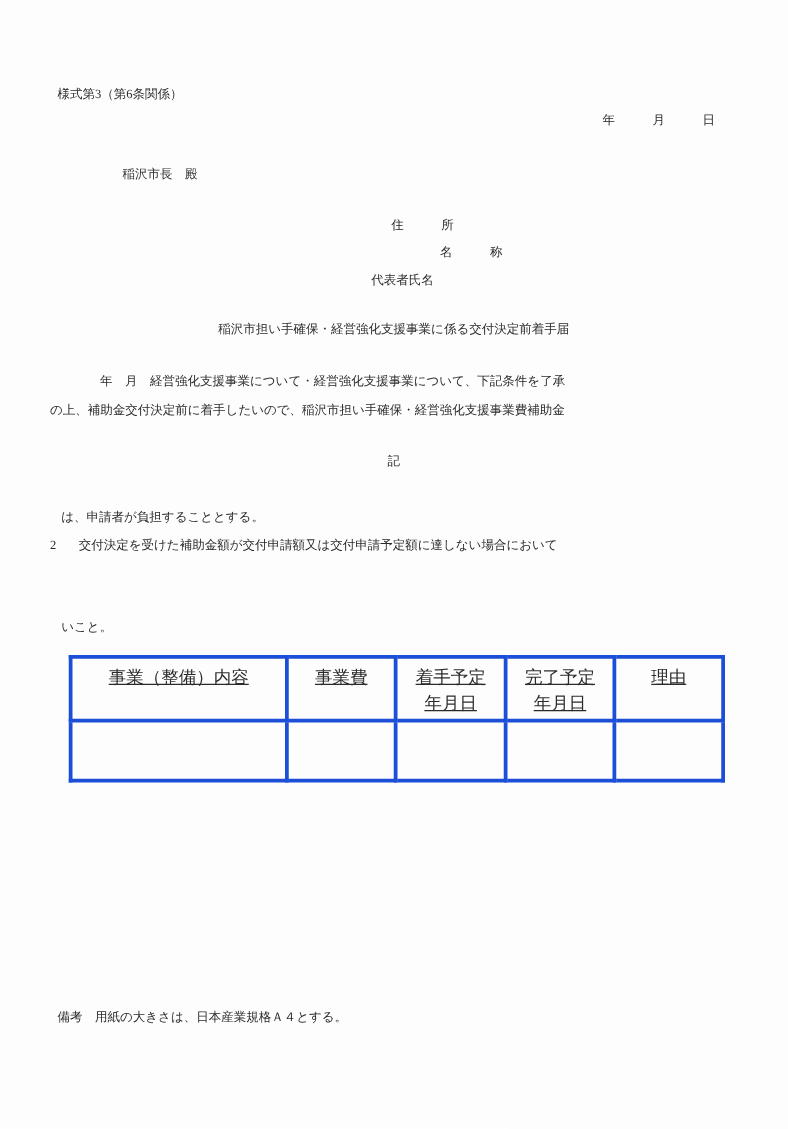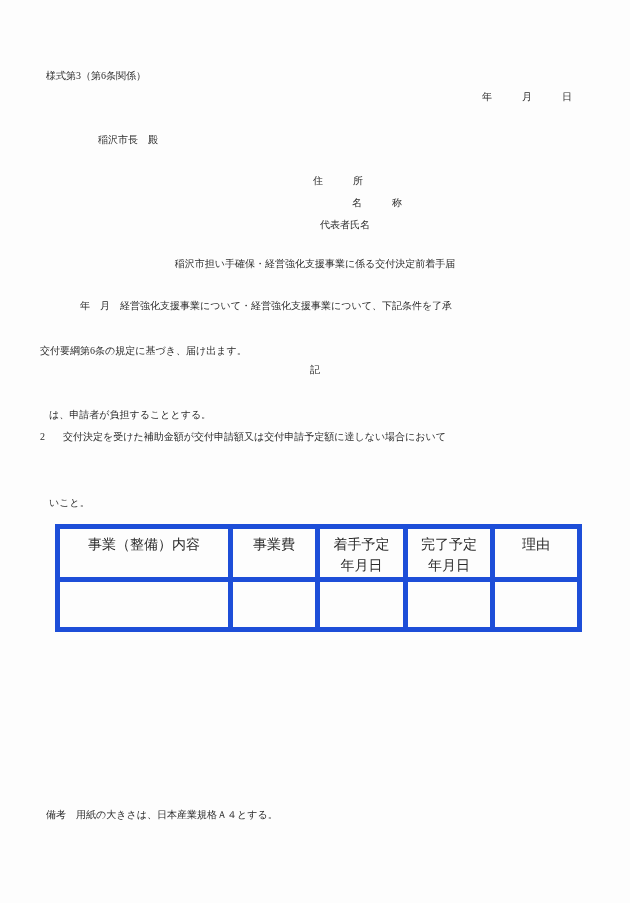--- a/index.html
+++ b/index.html
@@ -41,26 +41,27 @@
     top: 524px;
     left: 55px;
     border-collapse: collapse;
     table-layout: fixed;
     width: 522px;
     font-size: 14px;
     color: #2b2b2b;
   }
   table.project-table th,
   table.project-table td {
-    border: 5px solid #1d4ed8;
+    border: 3px solid #1d4ed8;
     padding: 0;
     font-weight: normal;
     text-align: center;
     vertical-align: top;
     overflow: hidden;
+    text-decoration: underline;
   }
   table.project-table tr.header-row th {
     height: 43px;
     padding-top: 5px;
     line-height: 21px;
   }
   table.project-table tr.empty-row td {
     height: 45px;
   }
 </style>
@@ -72,28 +73,28 @@
   <div class="line" style="top:67px; left:46px;">様式第3（第6条関係）</div>
 
   <div class="line date-line" style="top:88px;">年　　　月　　　日</div>
 
   <div class="line" style="top:131px; left:58px;margin-left:40px;">稲沢市長　殿</div>
 
   <div class="line" style="top:172px; left:313px;">住　　　所</div>
 
   <div class="line" style="top:194px; left:313px;margin-left:39px;">名　　　称</div>
 
-  <div class="line" style="top:216px; left:320px;">代表者氏名</div>
+  <div class="line" style="top:216px; left:297px;">代表者氏名</div>
 
   <div class="line centered" style="top:255px;">稲沢市担い手確保・経営強化支援事業に係る交付決定前着手届</div>
 
   <div class="line" style="top:297px; left:80px;">年　月　経営強化支援事業について・経営強化支援事業について、下記条件を了承</div>
 
+  <div class="line" style="top:320px; left:40px;">の上、補助金交付決定前に着手したいので、稲沢市担い手確保・経営強化支援事業費補助金</div>
 
-  <div class="line" style="top:342px; left:40px;">交付要綱第6条の規定に基づき、届け出ます。</div>
 
   <div class="line centered" style="top:361px;">記</div>
 
   <div class="line" style="top:406px; left:49px;">は、申請者が負担することとする。</div>
 
   <div class="line" style="top:428px; left:40px;">
     <span class="cond-num">2</span><span>交付決定を受けた補助金額が交付申請額又は交付申請予定額に達しない場合において</span>
   </div>
 
   <div class="line" style="top:494px; left:49px;">いこと。</div>

